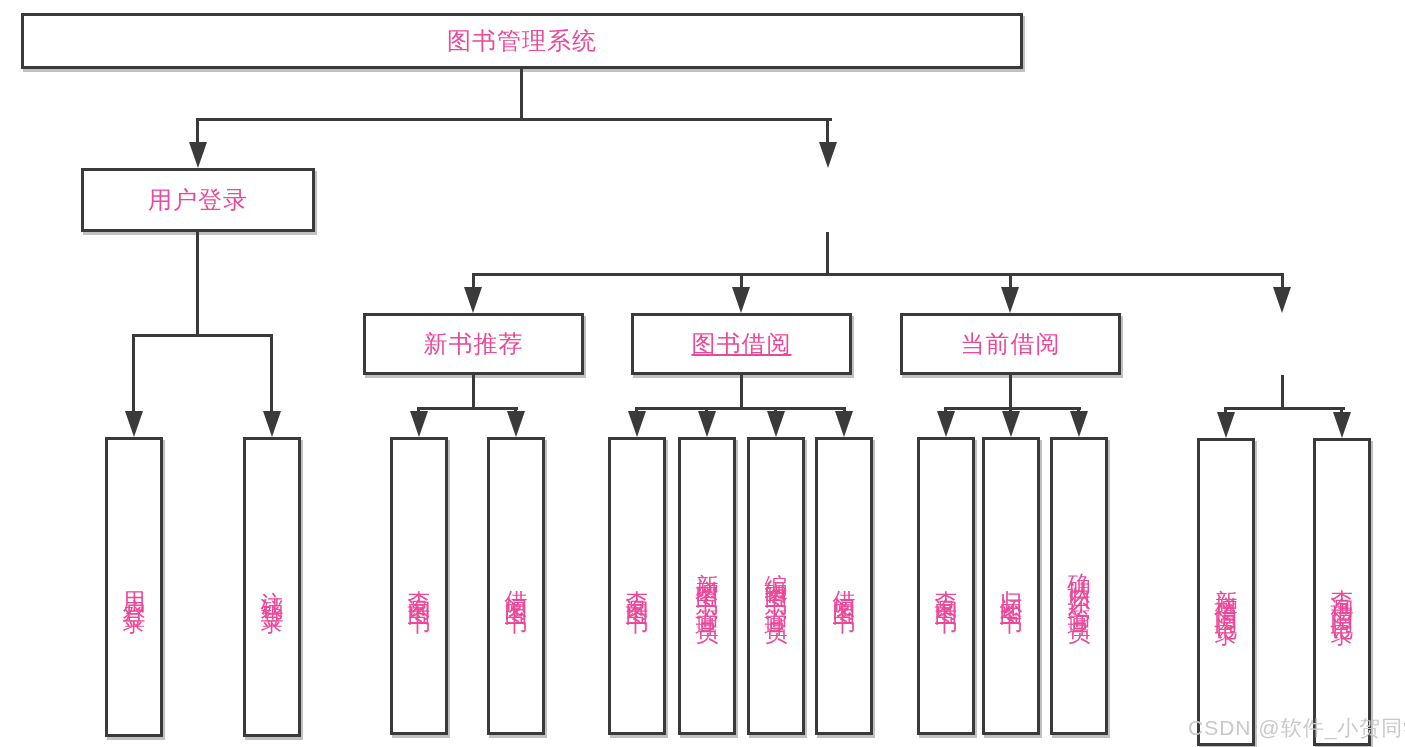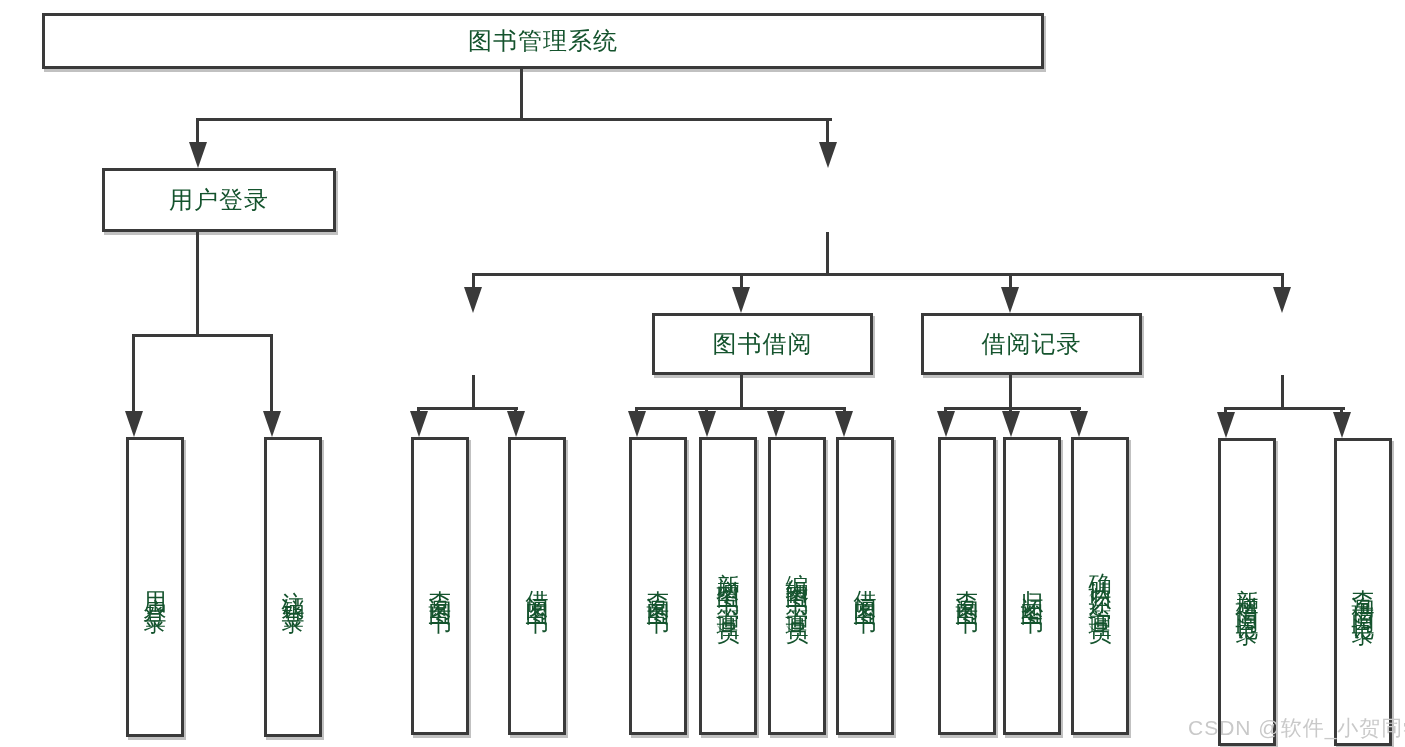--- a/index.html
+++ b/index.html
@@ -3,21 +3,21 @@
 <meta charset="utf-8">
 <style>
   html,body{margin:0;padding:0;background:#fff;}
   .canvas{
     position:relative;width:1405px;height:747px;background:#ffffff;
     font-family:"Liberation Sans","DejaVu Sans",sans-serif;overflow:hidden;
   }
   .box{
     position:absolute;border:3px solid #3a3a3a;background:#ffffff;
     box-sizing:border-box;display:flex;align-items:center;justify-content:center;
-    color:#14532d;box-shadow:2px 3px 0 rgba(100,100,100,0.40);margin-left:21px;
+    color:#ec4899;box-shadow:2px 3px 0 rgba(100,100,100,0.40);
   }
   .h-box{font-size:24px;letter-spacing:1px;white-space:nowrap;}
   .v-box{
     writing-mode:vertical-rl;text-orientation:mixed;
     font-size:23px;letter-spacing:7px;line-height:1;
   }
   .line{position:absolute;background:#3a3a3a;}
   .arrow{
     position:absolute;width:0;height:0;
     border-left:9px solid transparent;border-right:9px solid transparent;
@@ -48,22 +48,23 @@
   <div class="line" style="left:472px;top:273px;width:812px;height:3px;"></div>
   <div class="line" style="left:472px;top:273px;width:3px;height:16px;"></div>
   <div class="arrow" style="left:464px;top:287px;"></div>
   <div class="line" style="left:740px;top:273px;width:3px;height:16px;"></div>
   <div class="arrow" style="left:732px;top:287px;"></div>
   <div class="line" style="left:1009px;top:273px;width:3px;height:16px;"></div>
   <div class="arrow" style="left:1001px;top:287px;"></div>
   <div class="line" style="left:1281px;top:273px;width:3px;height:16px;"></div>
   <div class="arrow" style="left:1273px;top:287px;"></div>
 
-  <div class="box h-box" style="left:631px;top:313px;width:221px;height:62px;">图书借阅</div>
-  <div class="box h-box" style="left:900px;top:313px;width:221px;height:62px;">借阅记录</div>
+  <div class="box h-box" style="left:363px;top:313px;width:221px;height:62px;">新书推荐</div>
+  <div class="box h-box" style="left:631px;top:313px;width:221px;height:62px;text-decoration:underline;">图书借阅</div>
+  <div class="box h-box" style="left:900px;top:313px;width:221px;height:62px;">当前借阅</div>
 
   <div class="line" style="left:196px;top:232px;width:3px;height:102px;"></div>
   <div class="line" style="left:132px;top:334px;width:141px;height:3px;"></div>
   <div class="line" style="left:132px;top:334px;width:3px;height:78px;"></div>
   <div class="arrow" style="left:125px;top:411px;"></div>
   <div class="line" style="left:270px;top:334px;width:3px;height:78px;"></div>
   <div class="arrow" style="left:263px;top:411px;"></div>
 
   <div class="line" style="left:472px;top:375px;width:3px;height:32px;"></div>
   <div class="line" style="left:417px;top:407px;width:101px;height:3px;"></div>

